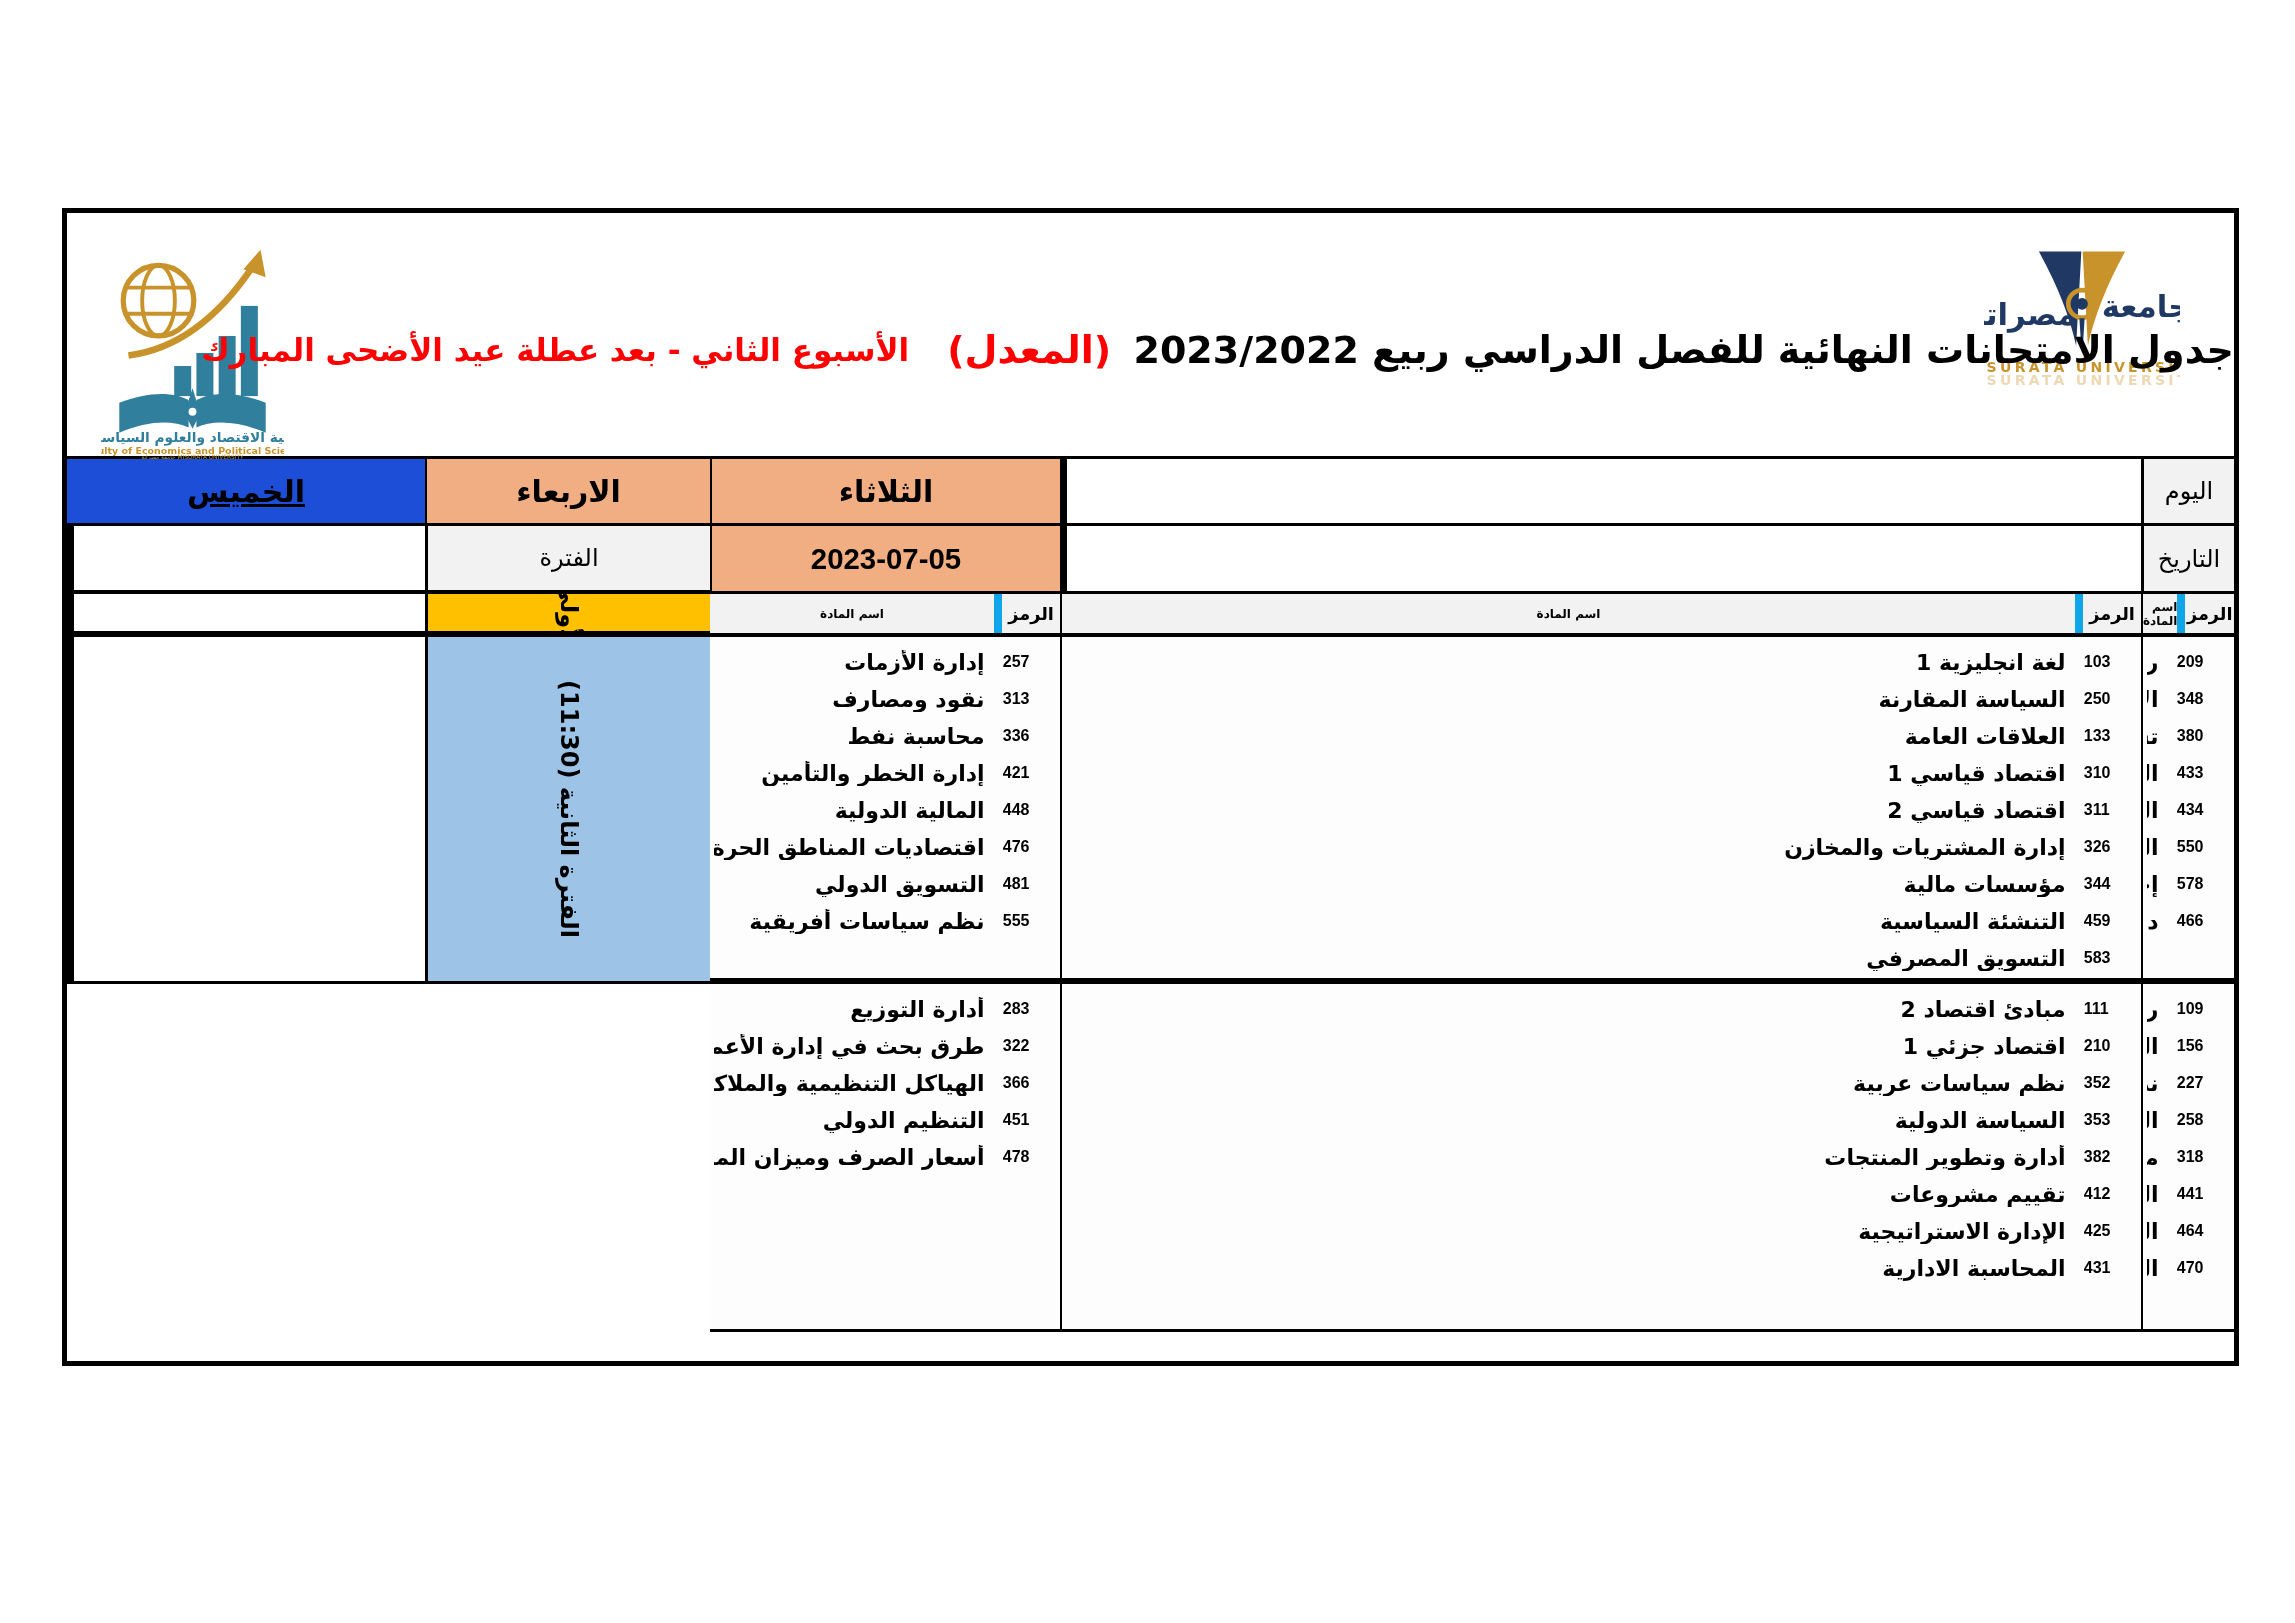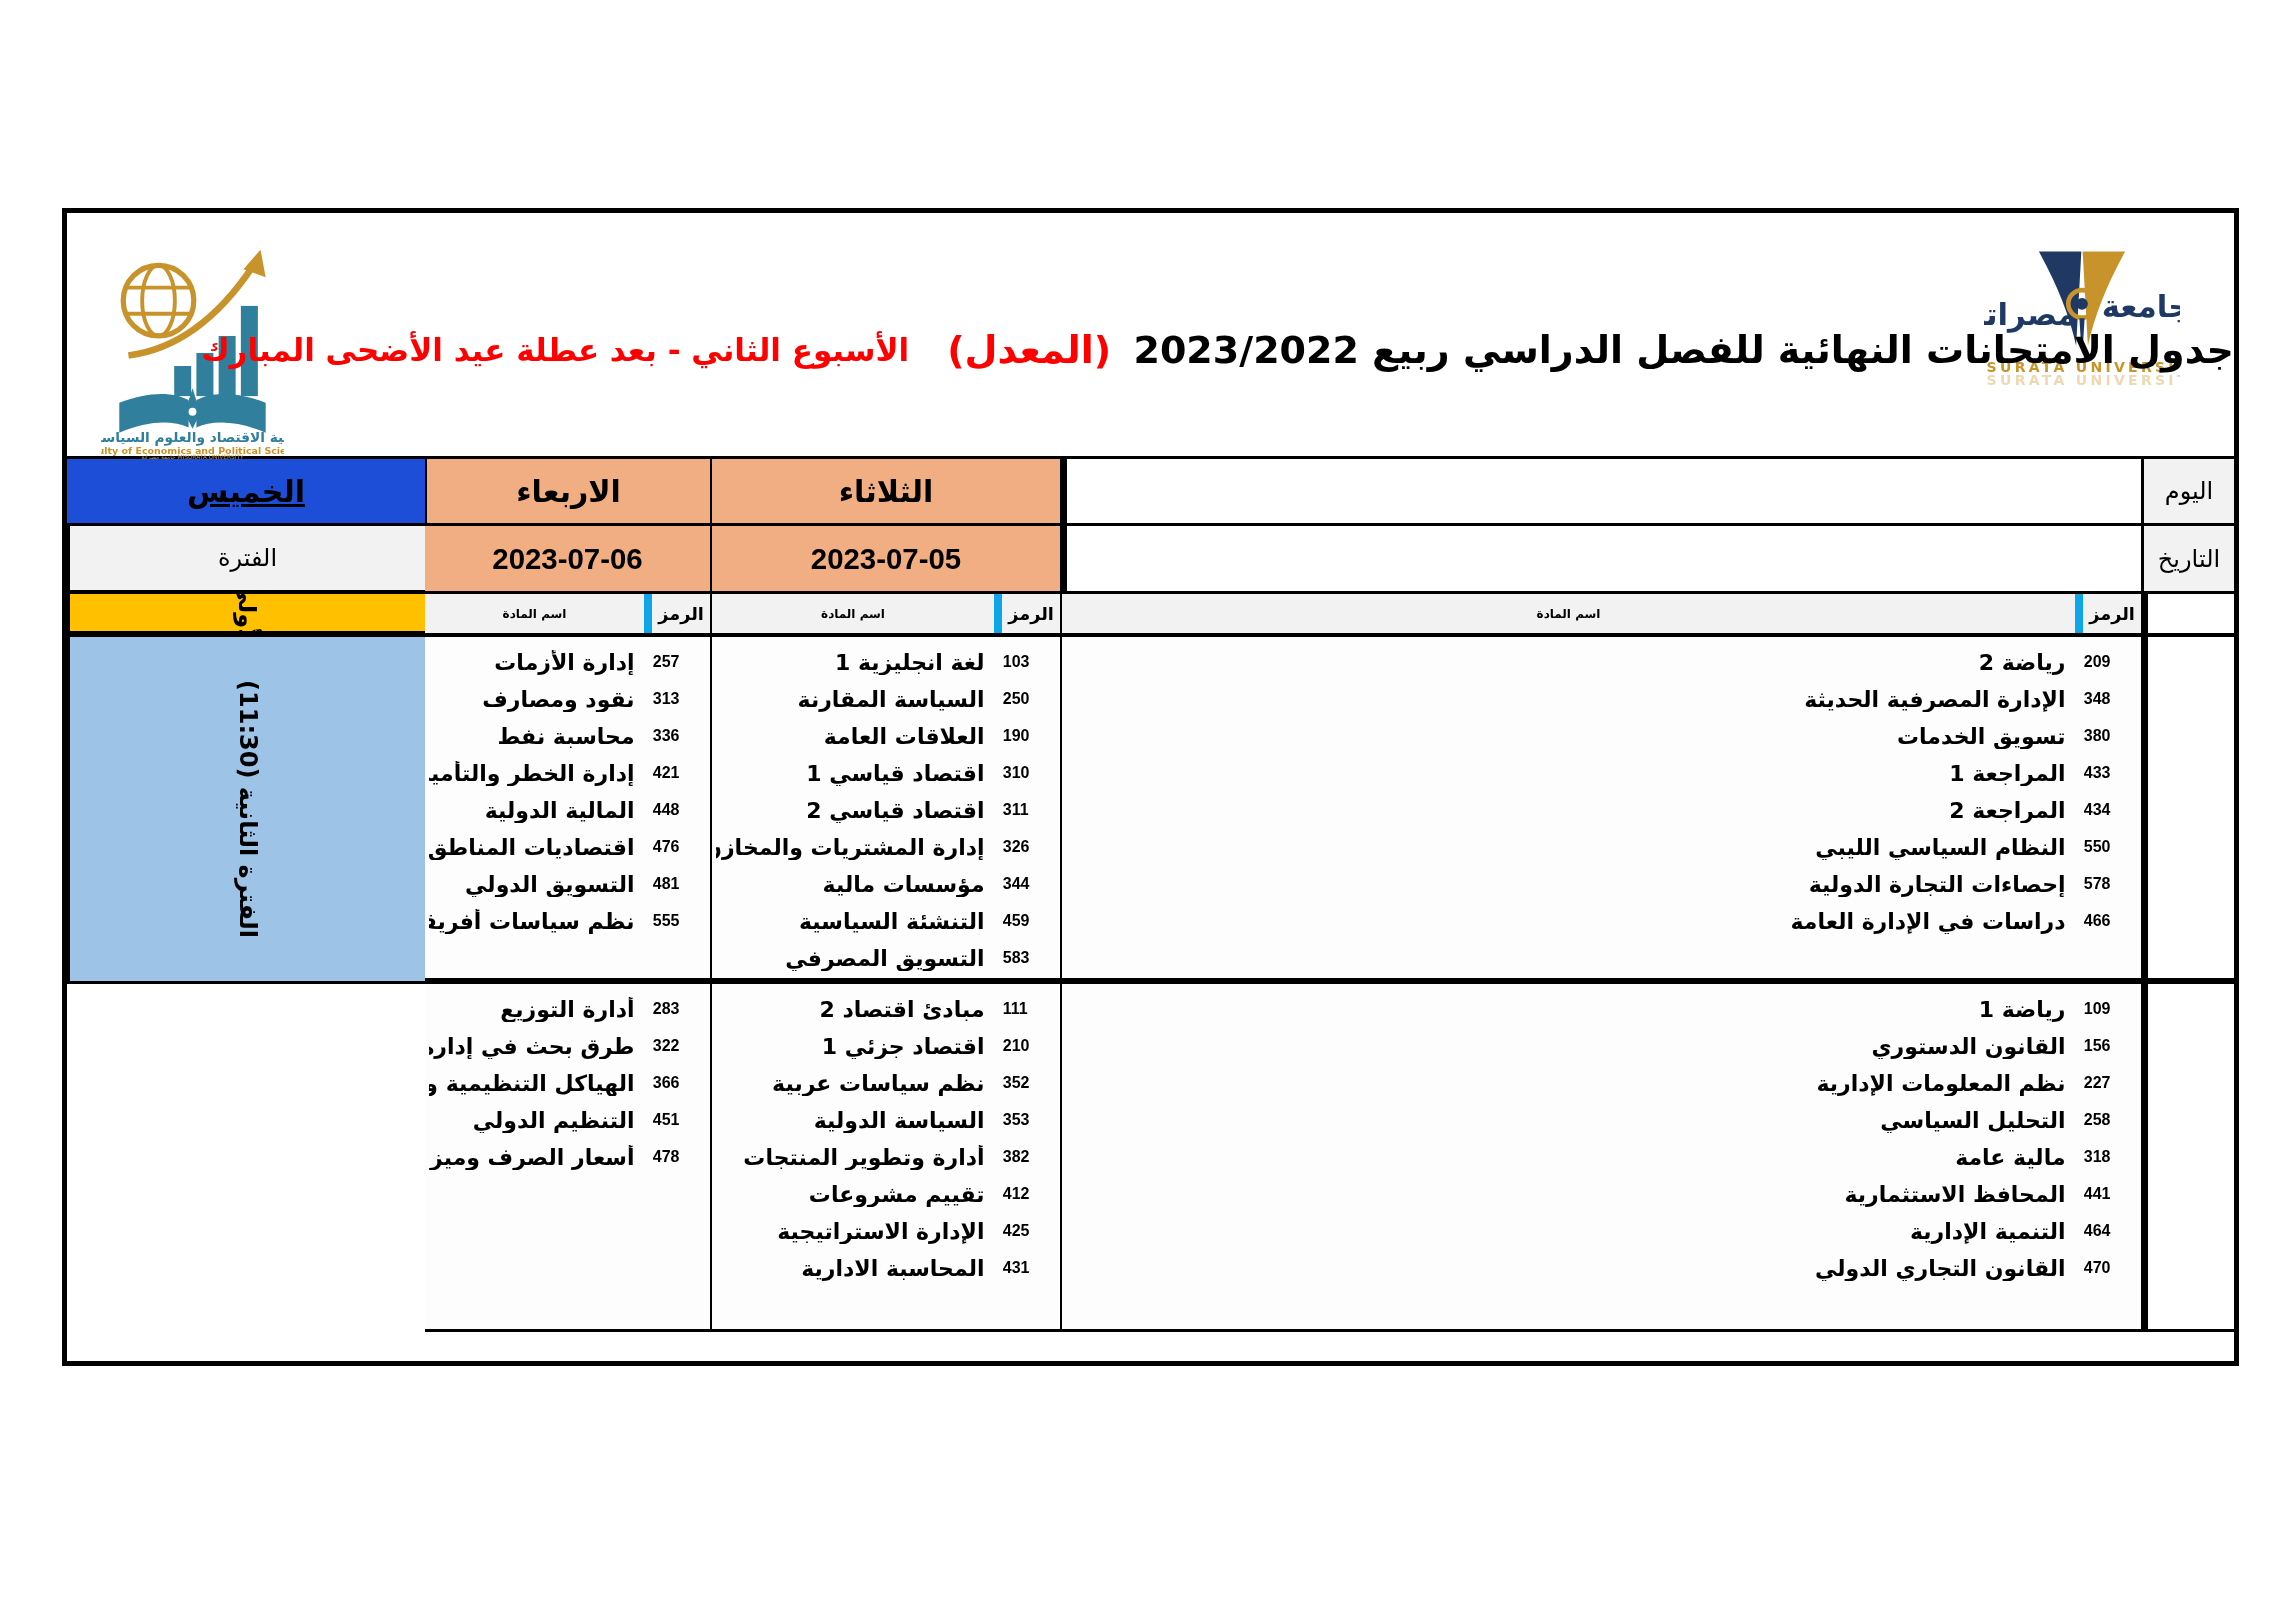--- a/index.html
+++ b/index.html
@@ -139,21 +139,20 @@
 
     <div class="cell graycell center rowlabel bl5 bb6">اليوم</div>
     <div class="cell bl12 bb6"></div>
     <div class="cell orange center dayname bl4 bb6" style="background: rgb(242, 174, 131);">الثلاثاء</div>
     <div class="cell orange center dayname bl4 bb6" style="background: rgb(242, 174, 131);">الاربعاء</div>
     <div class="cell orange center dayname bb6" style="background: #1d4ed8; text-decoration: underline;">الخميس</div>
 
     <div class="cell graycell center rowlabel bl5 bb6">التاريخ</div>
     <div class="cell bl12 bb6"></div>
     <div class="cell orange center datetxt bl4 bb6" style="background: rgb(242, 174, 131);">2023-07-05</div>
-    <div class="cell orange center datetxt bb6" style="background: rgb(242, 174, 131);">2023-07-06</div>
 
     <div class="cell graycell center rowlabel bl5 bb7">الفترة</div>
     <div class="cell bl12 bb7"></div>
     <div class="cell sub bl4 bb7">
       <div class="sub-code">الرمز</div>
       <div class="sub-name">اسم المادة</div>
     </div>
     <div class="cell sub bl4 bb7">
       <div class="sub-code">الرمز</div>
       <div class="sub-name">اسم المادة</div>
@@ -218,21 +217,21 @@
             <span class="course-code">103</span>
             <span class="course-name">لغة انجليزية 1</span>
           </div>
 
           <div class="course-line">
             <span class="course-code">250</span>
             <span class="course-name">السياسة المقارنة</span>
           </div>
 
           <div class="course-line">
-            <span class="course-code">190</span>
+            <span class="course-code">133</span>
             <span class="course-name">العلاقات العامة</span>
           </div>
 
           <div class="course-line">
             <span class="course-code">310</span>
             <span class="course-name">اقتصاد قياسي 1</span>
           </div>
 
           <div class="course-line">
             <span class="course-code">311</span>

